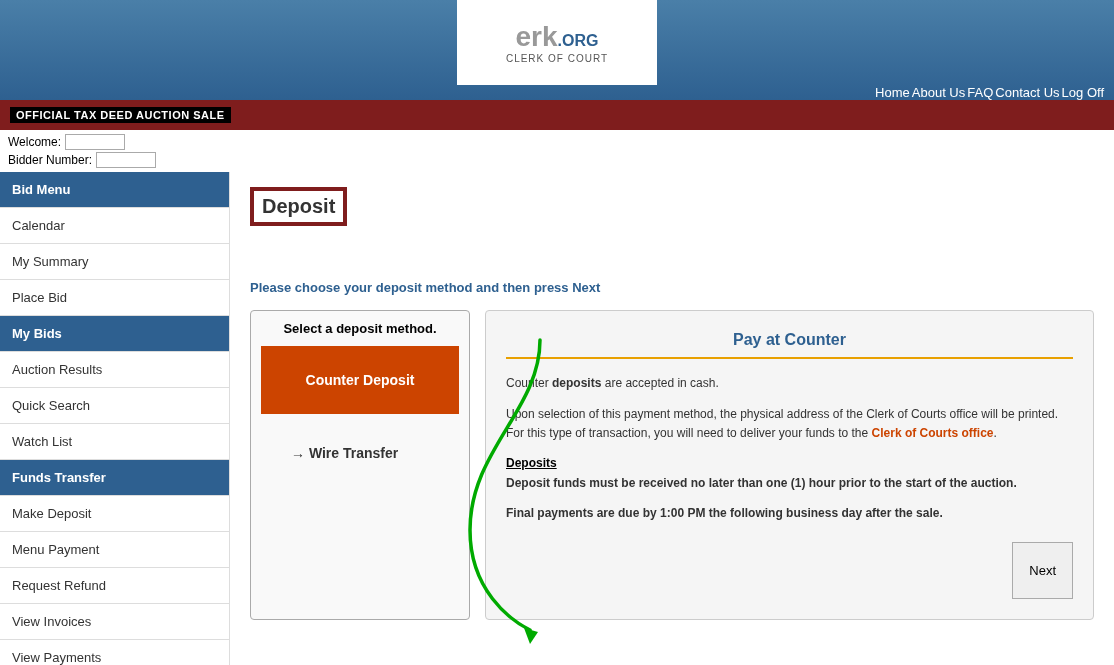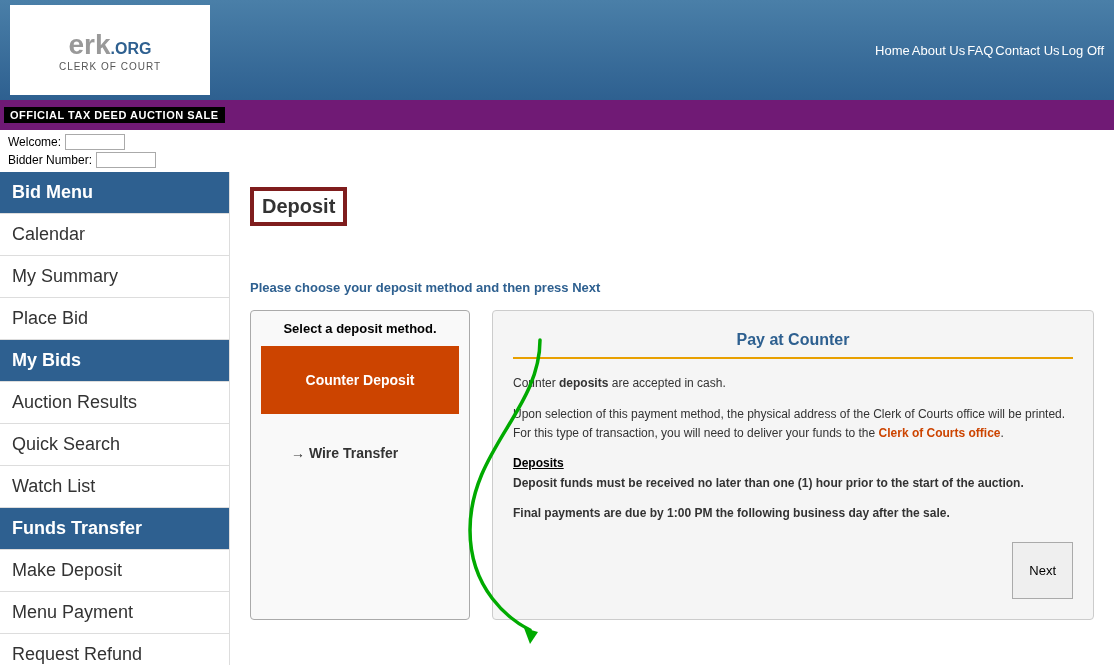--- a/index.html
+++ b/index.html
@@ -5,20 +5,21 @@
     * { margin: 0; padding: 0; box-sizing: border-box; }
     body { font-family: Arial, sans-serif; font-size: 13px; background: #fff; width: 1114px; }
 
     
     .header {
       display: flex;
       align-items: center;
       background: linear-gradient(to bottom, #4a7fa8, #2e6090);
       height: 100px;
       padding: 0 10px;
+      flex-direction: column;
     }
     .logo-area {
       width: 200px;
       height: 90px;
       background: #fff;
       display: flex;
       flex-direction: column;
       align-items: center;
       justify-content: center;
     }
@@ -40,25 +41,25 @@
       align-items: center;
     }
     .header-nav a {
       color: #fff;
       text-decoration: none;
       font-size: 13px;
     }
 
     
     .sub-header {
-      background: #701a75;
+      background: #7f1d1d;
       display: flex;
       align-items: center;
       height: 30px;
-      padding: 0 4px;
+      padding: 0 10px;
     }
     .official-badge {
       background: #000;
       color: #fff;
       padding: 2px 6px;
       font-size: 11px;
       font-weight: bold;
       letter-spacing: 0.5px;
     }
 
@@ -97,21 +98,21 @@
       border-right: 1px solid #ddd;
     }
     .sidebar-btn {
       display: block;
       width: 100%;
       padding: 10px 12px;
       text-align: left;
       border: none;
       border-bottom: 1px solid #ddd;
       cursor: pointer;
-      font-size: 18px;
+      font-size: 13px;
       background: #fff;
       color: #333;
     }
     .sidebar-btn.active-blue {
       background: #2e6090;
       color: #fff;
       font-weight: bold;
     }
 
     
@@ -133,21 +134,21 @@
       color: #2e6090;
       font-weight: bold;
       font-size: 13px;
       margin-bottom: 15px;
       margin-top: 46px;
     }
 
     
     .deposit-panels {
       display: flex;
-      gap: 22px;
+      gap: 15px;
     }
 
     
     .method-panel {
       width: 220px;
       border: 1px solid #aaa;
       border-radius: 4px;
       padding: 10px;
       background: #f9f9f9;
     }

